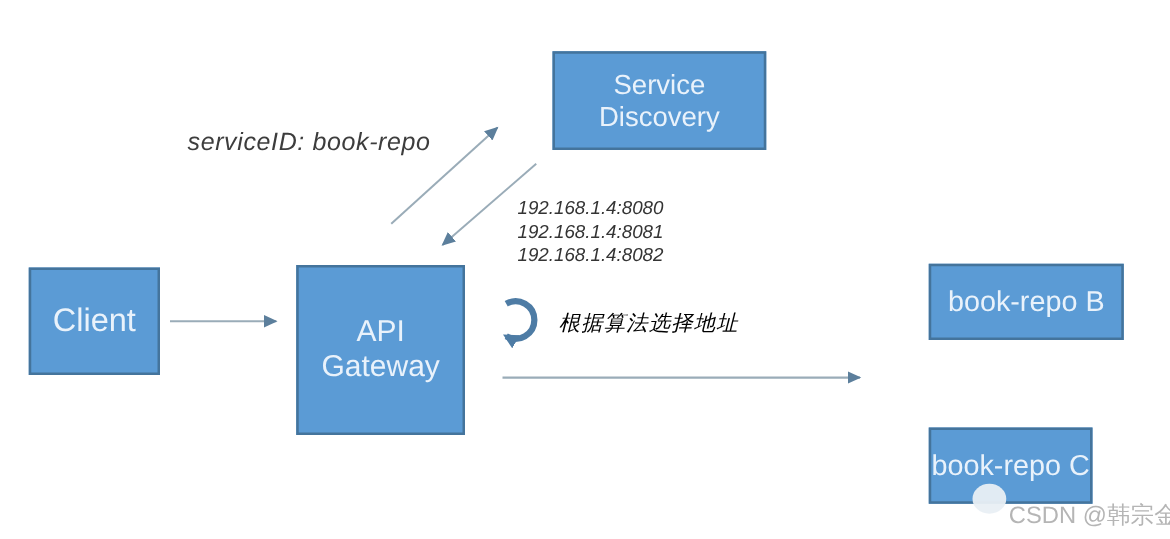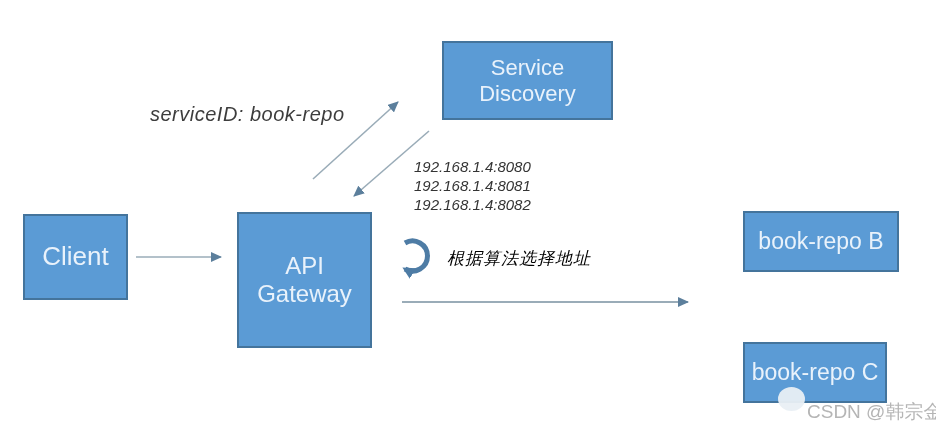--- a/index.html
+++ b/index.html
@@ -22,21 +22,21 @@
     line-height:1.15;
   }
   .node .lbl{display:block;}
   #node-client{left:23px;top:214px;width:105px;height:86px;font-size:26px;}
   #node-api-gateway{left:237px;top:212px;width:135px;height:136px;font-size:24px;}
   #node-api-gateway .lbl{max-width:110px;}
   #node-service-discovery{left:442px;top:41px;width:171px;height:79px;font-size:22px;}
   #node-service-discovery .lbl{max-width:122px;}
   #node-book-repo-a{left:744px;top:89px;width:156px;height:63px;font-size:23px;}
   #node-book-repo-b{left:729px;top:211px;width:156px;height:61px;font-size:23px;margin-left:14px;}
-  #node-book-repo-c{left:743px;top:342px;width:144px;height:61px;font-size:23px;}
+  #node-book-repo-c{left:743px;top:342px;width:131px;height:61px;font-size:23px;}
   
   .free-label{position:absolute;color:#3d3d3d;font-style:italic;}
   #label-service-id{left:150px;top:103px;font-size:20px;letter-spacing:0.5px;}
   #label-get-request{left:152px;top:203px;font-size:16px;line-height:21px;color:#3a3a3a;}
   #label-ip-list{left:414px;top:157px;font-size:15px;line-height:19px;color:#343434;}
   #label-algorithm{left:447px;top:247px;font-size:17px;color:#000000;letter-spacing:1px;}
   
   #arrows{position:absolute;left:0;top:0;width:936px;height:431px;pointer-events:none;}
   
   #csdn-logo-circle{

